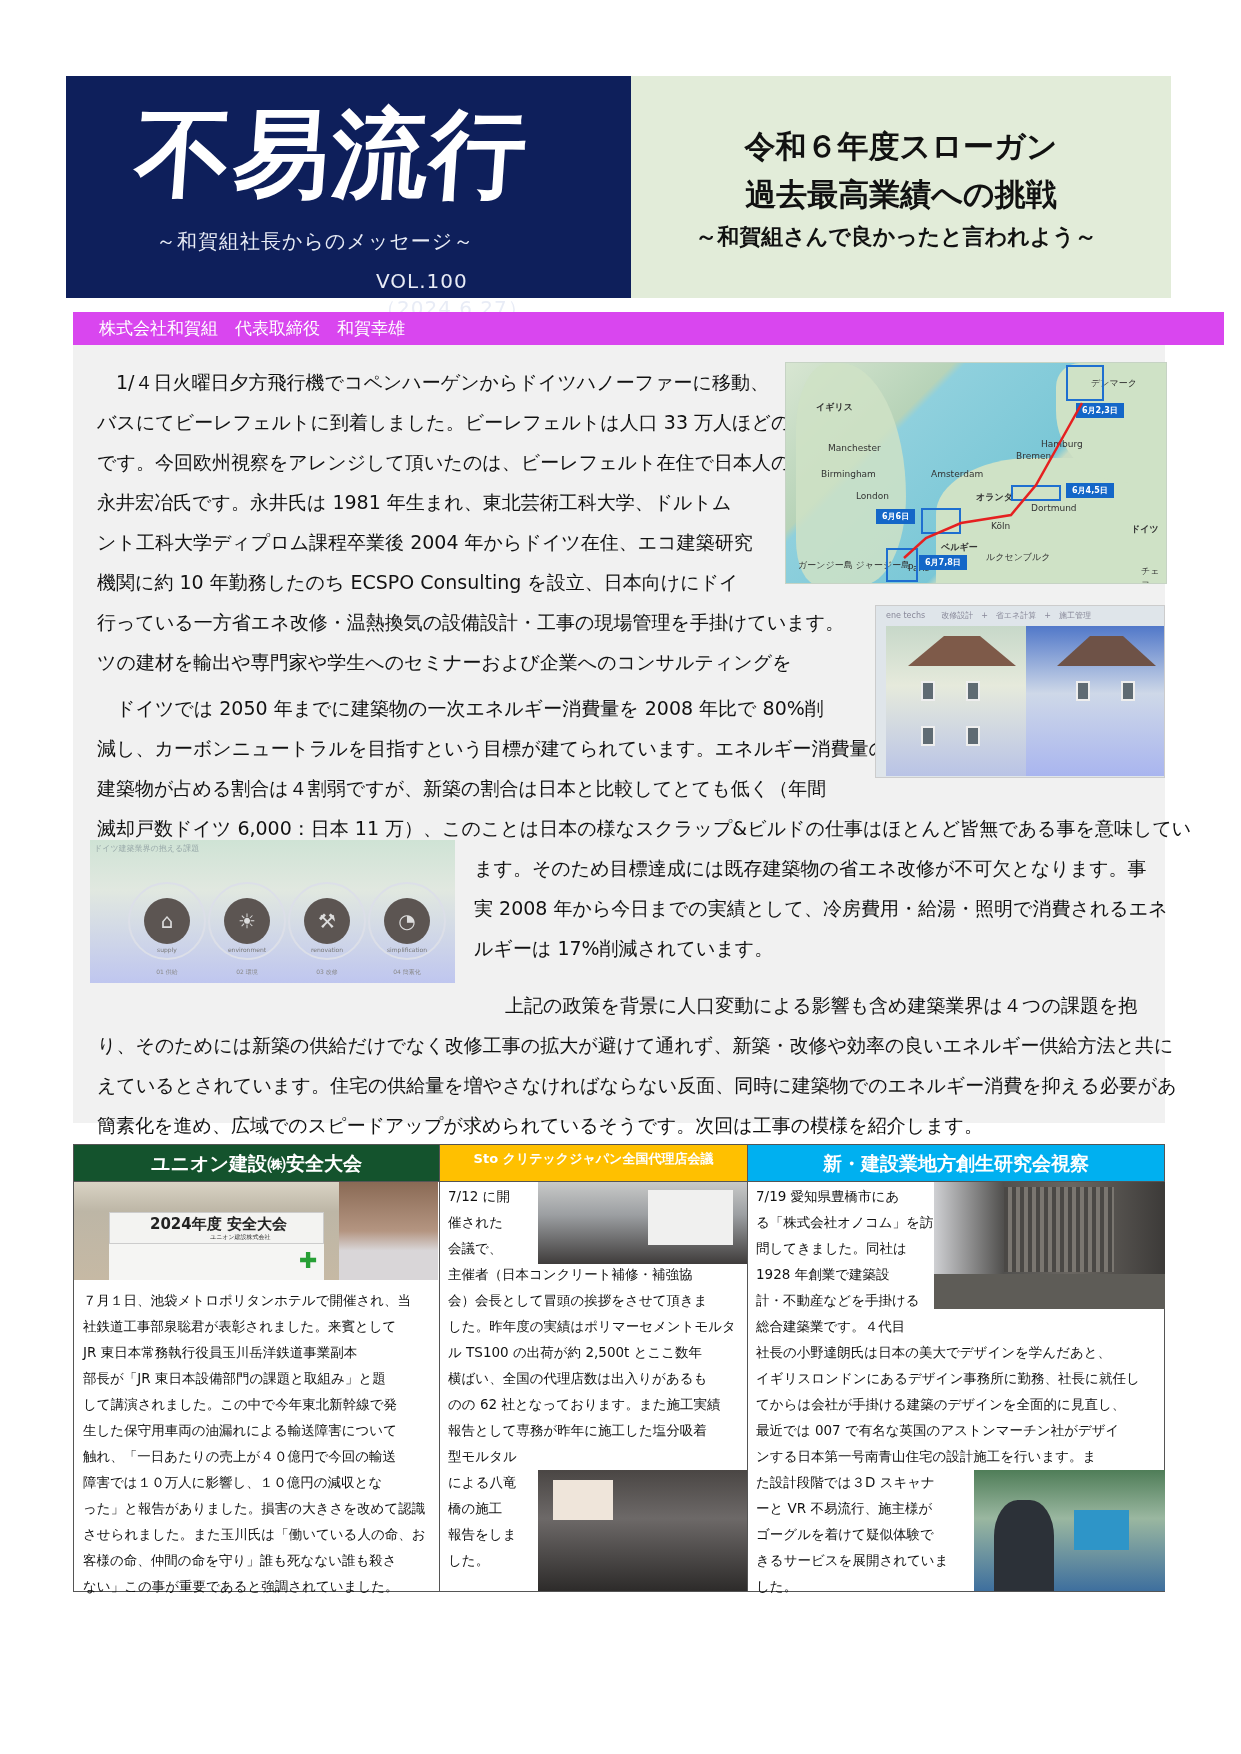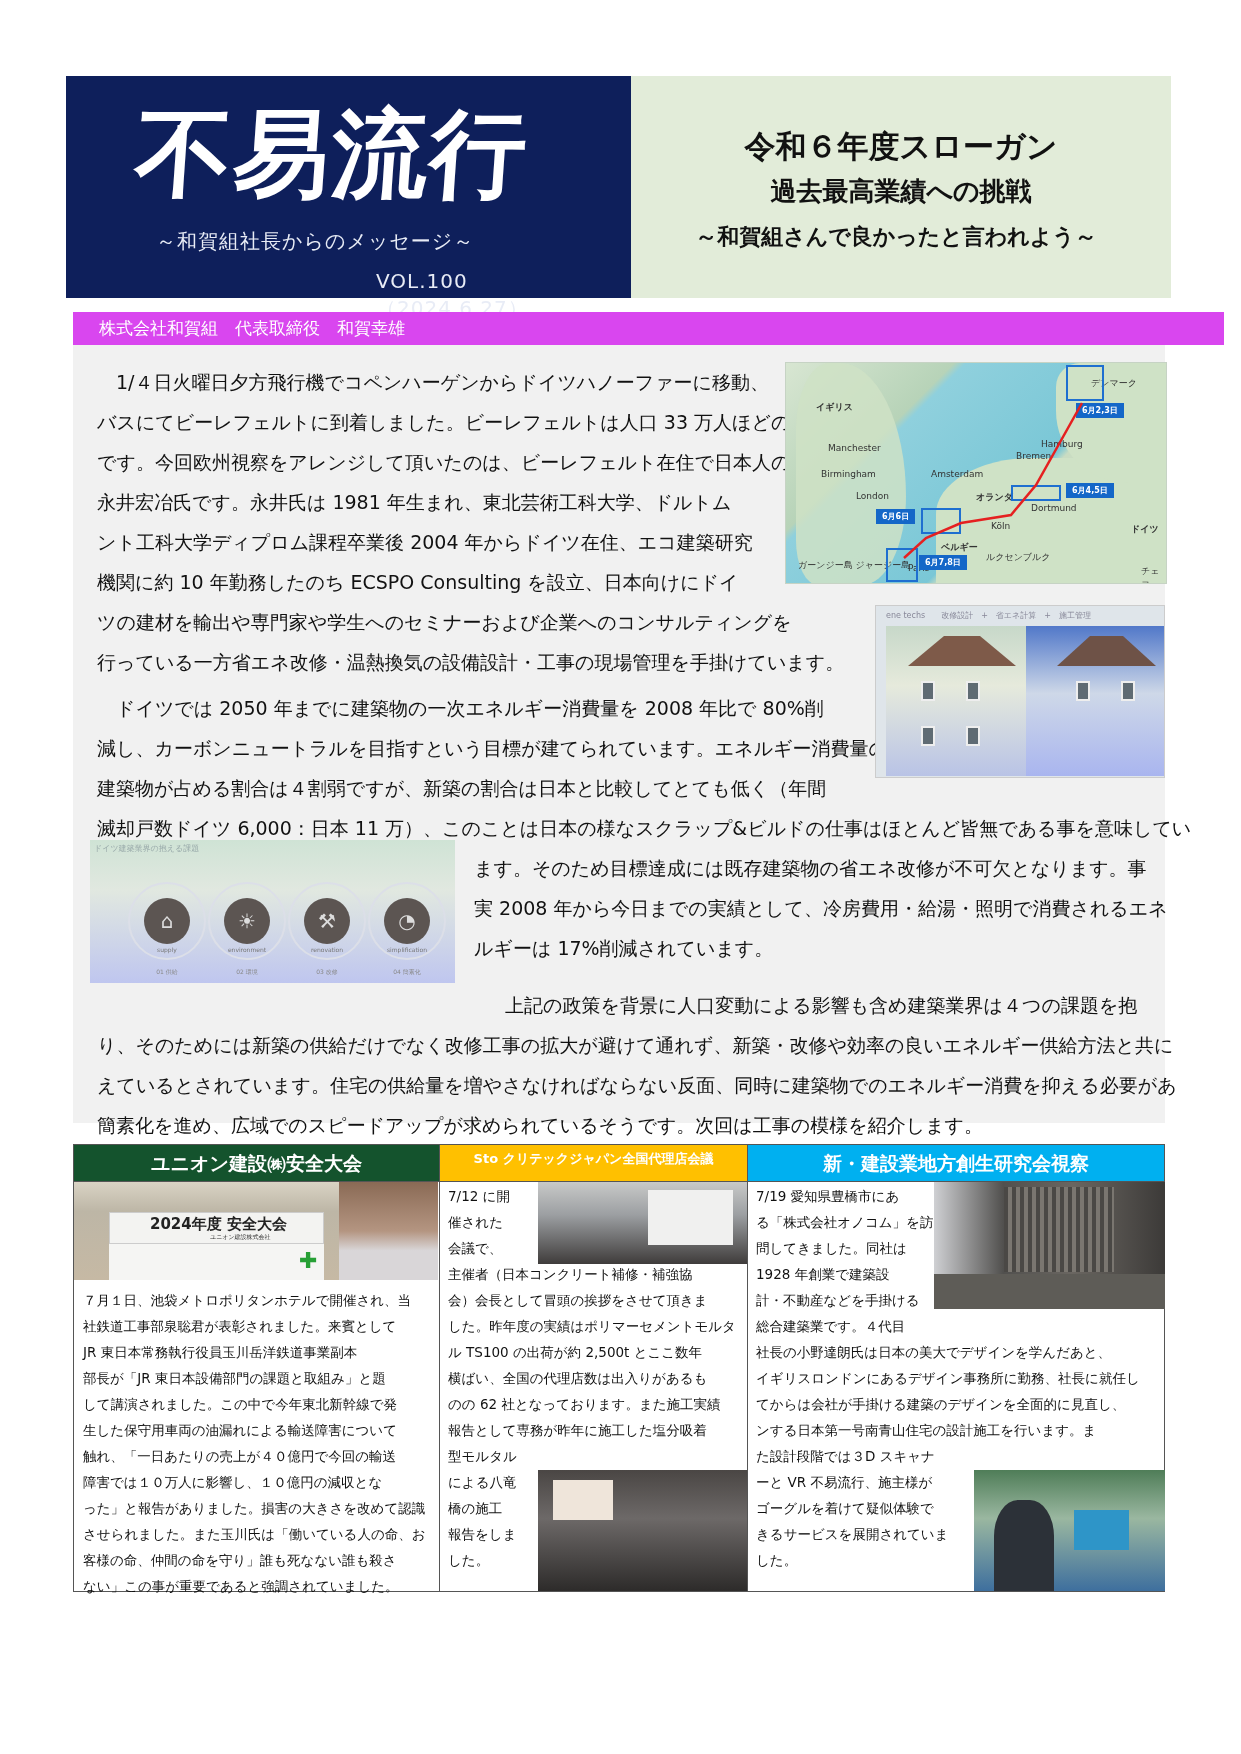--- a/index.html
+++ b/index.html
@@ -6,21 +6,21 @@
   html, body { width: 1241px; height: 1754px; background: #ffffff; overflow: hidden; }
   body { position: relative; font-family: "DejaVu Sans", "Liberation Sans", sans-serif; color: #111; }
 
   
   .hdr-left { position: absolute; left: 66px; top: 76px; width: 565px; height: 222px; background: #0e1f5b; }
   .hdr-title { position: absolute; left: 70px; top: 30px; font-family: "DejaVu Serif", "Liberation Serif", serif; font-weight: bold; font-size: 96px; letter-spacing: 2px; color: #fff; line-height: 1; transform: skewX(-4deg); }
   .hdr-sub { position: absolute; left: 90px; top: 152px; font-size: 20px; color: #e8ecf6; letter-spacing: 1px; }
   .hdr-vol { position: absolute; left: 310px; top: 192px; font-size: 20px; color: #e8ecf6; letter-spacing: 1px; }
   .hdr-right { position: absolute; left: 631px; top: 76px; width: 540px; height: 222px; background: #e2ecd9; text-align: center; }
   .slogan1 { position: absolute; left: 0; right: 0; top: 50px; font-size: 31px; font-weight: bold; color: #111; }
-  .slogan2 { position: absolute; left: 0; right: 0; top: 98px; font-size: 26px; font-weight: bold; color: #111; }
+  .slogan2 { position: absolute; left: 0; right: 0; top: 98px; font-size: 31px; font-weight: bold; color: #111; }
   .slogan3 { position: absolute; left: -10px; right: 0; top: 146px; font-size: 22px; font-weight: bold; color: #111; }
 
   
   .author-bar { position: absolute; left: 73px; top: 312px; width: 1151px; height: 33px; background: #d946ef; }
   .author-bar span { position: absolute; left: 26px; top: 5px; font-size: 17px; color: #fff; }
 
   
   .article { position: absolute; left: 73px; top: 345px; width: 1092px; height: 778px; background: #f1f1f1; }
   .para { position: absolute; font-size: 19px; line-height: 40px; color: #111; white-space: nowrap; }
   .para div { height: 40px; }
@@ -102,22 +102,22 @@
 
 <div class="article"></div>
 
 <div class="para" style="left:97px; top:362px;">
   <div>　1/４日火曜日夕方飛行機でコペンハーゲンからドイツハノーファーに移動、</div>
   <div>バスにてビーレフェルトに到着しました。ビーレフェルトは人口 33 万人ほどの都市</div>
   <div>です。今回欧州視察をアレンジして頂いたのは、ビーレフェルト在住で日本人の</div>
   <div>永井宏冶氏です。永井氏は 1981 年生まれ、東北芸術工科大学、ドルトム</div>
   <div>ント工科大学ディプロム課程卒業後 2004 年からドイツ在住、エコ建築研究</div>
   <div>機関に約 10 年勤務したのち ECSPO Consulting を設立、日本向けにドイ</div>
+  <div>行っている一方省エネ改修・温熱換気の設備設計・工事の現場管理を手掛けています。</div>
   <div>ツの建材を輸出や専門家や学生へのセミナーおよび企業へのコンサルティングを</div>
-  <div>行っている一方省エネ改修・温熱換気の設備設計・工事の現場管理を手掛けています。</div>
 </div>
 
 <div class="para" style="left:97px; top:688px;">
   <div>　ドイツでは 2050 年までに建築物の一次エネルギー消費量を 2008 年比で 80%削</div>
   <div>減し、カーボンニュートラルを目指すという目標が建てられています。エネルギー消費量のうち</div>
   <div>建築物が占める割合は４割弱ですが、新築の割合は日本と比較してとても低く（年間</div>
   <div>滅却戸数ドイツ 6,000：日本 11 万）、このことは日本の様なスクラップ&amp;ビルドの仕事はほとんど皆無である事を意味してい</div>
 </div>
 
 <div class="para" style="left:474px; top:848px;">
@@ -268,20 +268,21 @@
     <div class="ctext" style="left:8px; top:38px;">
       <div>7/19 愛知県豊橋市にあ</div>
       <div>る「株式会社オノコム」を訪</div>
       <div>問してきました。同社は</div>
       <div>1928 年創業で建築設</div>
       <div>計・不動産などを手掛ける</div>
       <div>総合建築業です。４代目</div>
       <div>社長の小野達朗氏は日本の美大でデザインを学んだあと、</div>
       <div>イギリスロンドンにあるデザイン事務所に勤務、社長に就任し</div>
       <div>てからは会社が手掛ける建築のデザインを全面的に見直し、</div>
+      <div>最近では 007 で有名な英国のアストンマーチン社がデザイ</div>
       <div>ンする日本第一号南青山住宅の設計施工を行います。ま</div>
       <div>た設計段階では３D スキャナ</div>
       <div>ーと VR 不易流行、施主様が</div>
       <div>ゴーグルを着けて疑似体験で</div>
       <div>きるサービスを展開されていま</div>
       <div>した。</div>
     </div>
     <div class="photo5">
       <div class="person"></div>
       <div class="box"></div>

